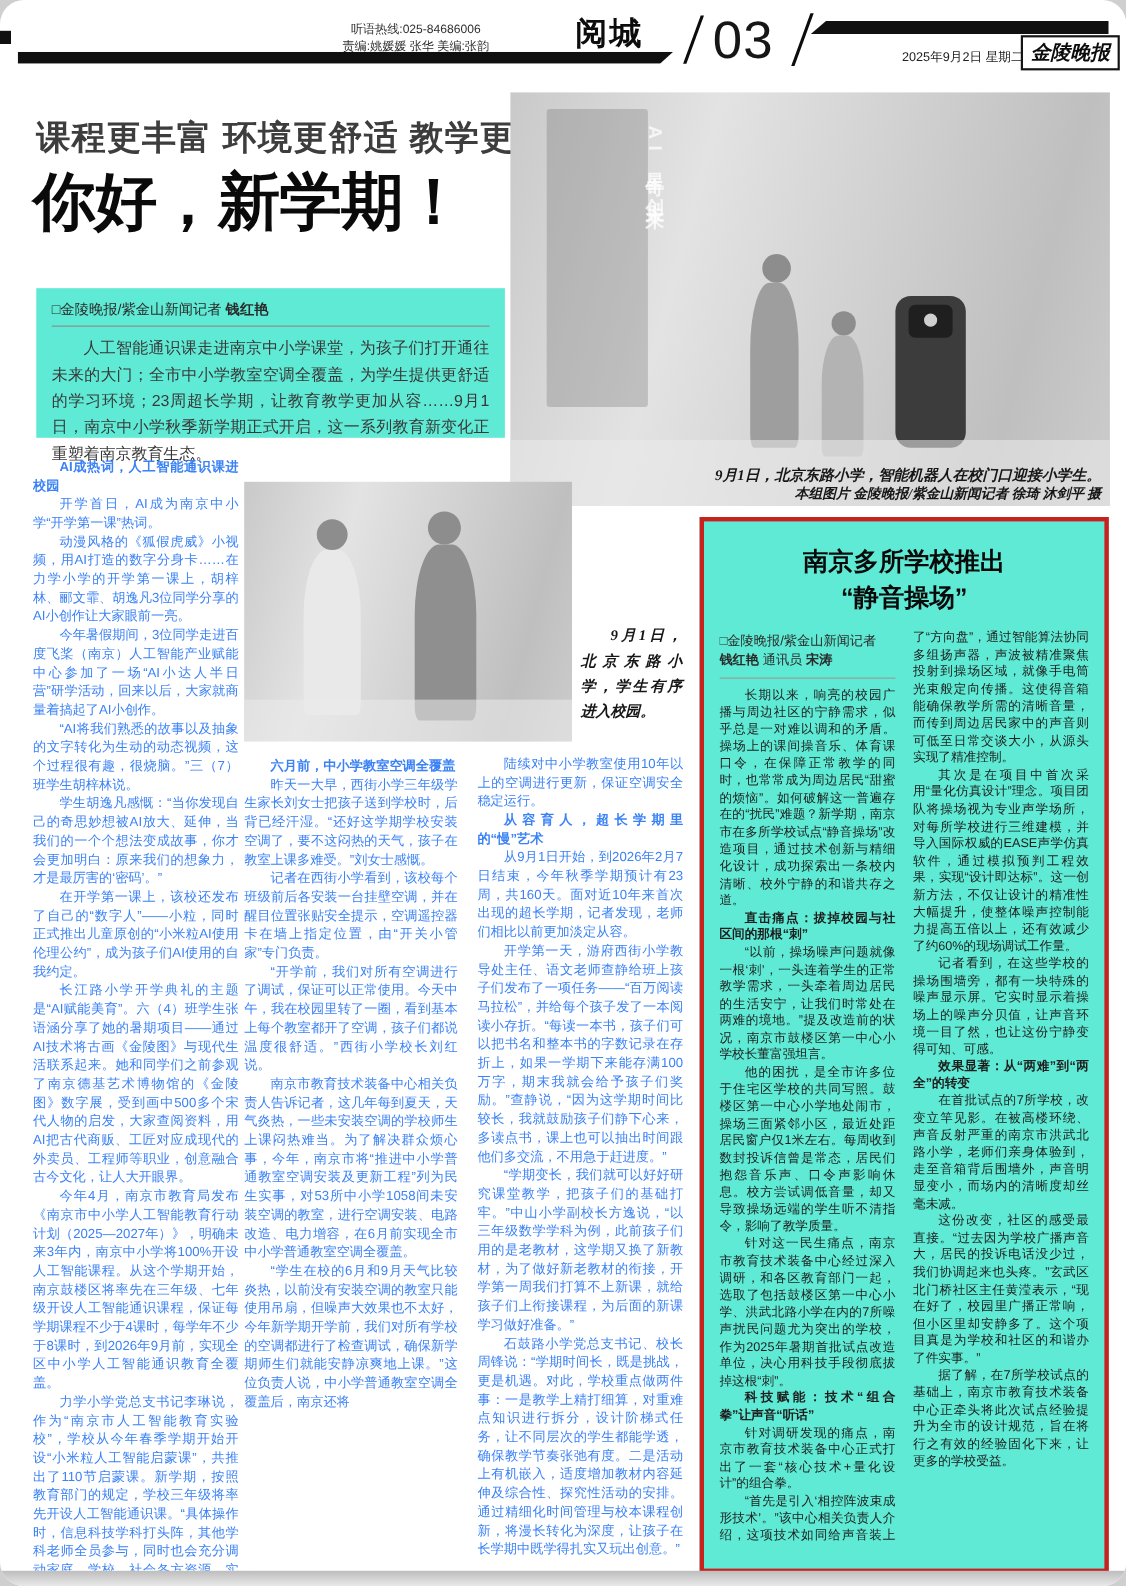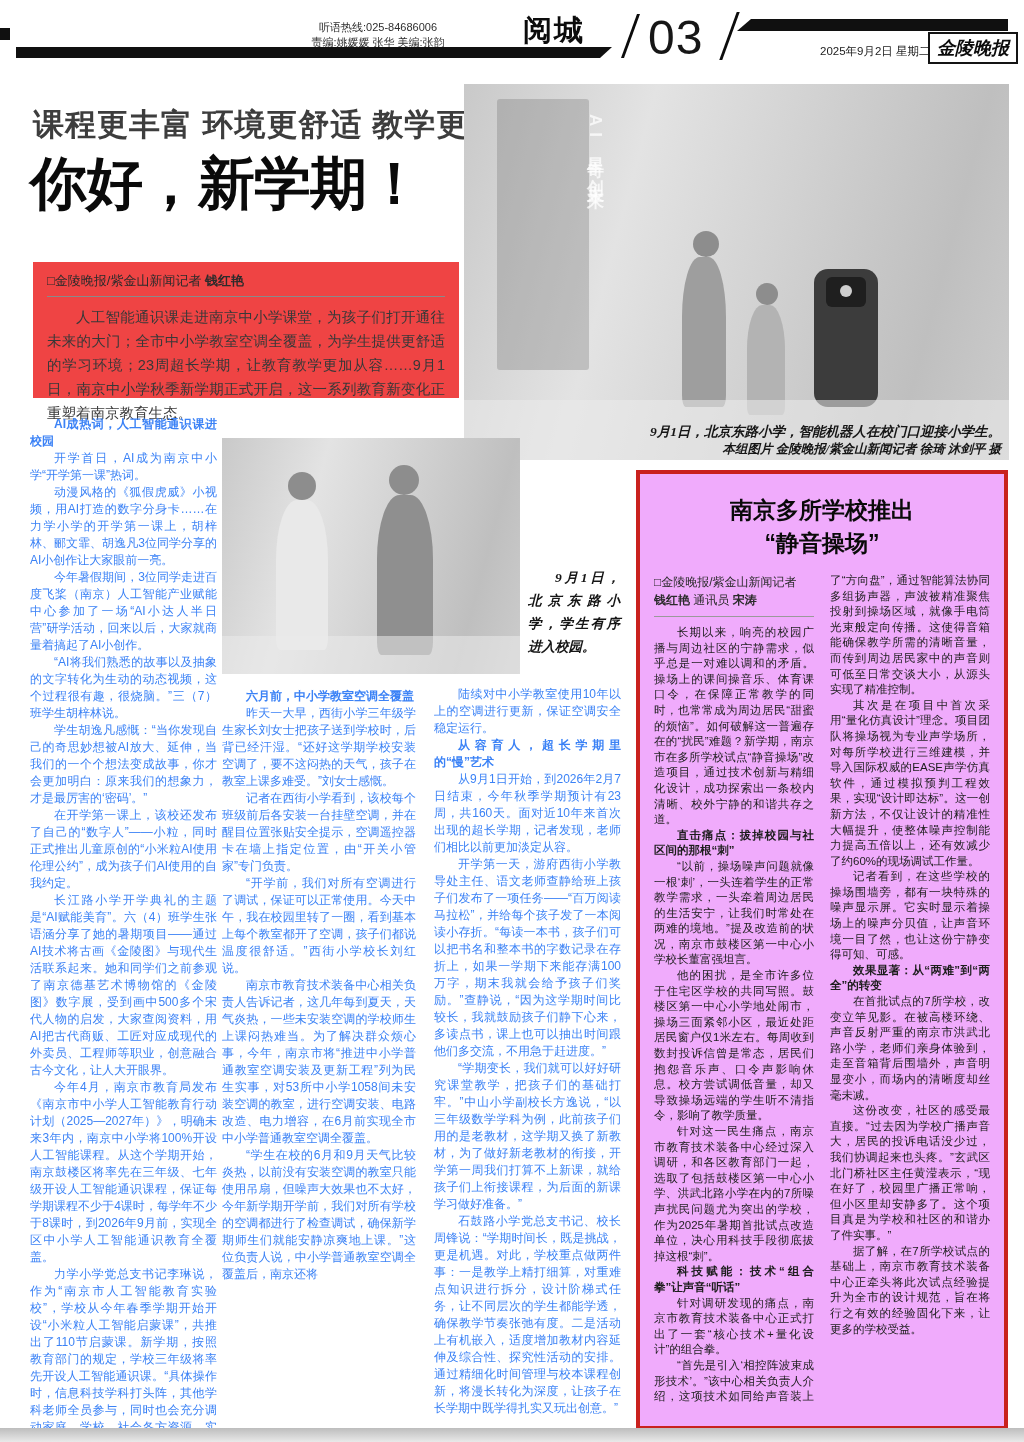--- a/index.html
+++ b/index.html
@@ -1,17 +1,17 @@
 <!DOCTYPE html>
 <html><head>
 <meta charset="utf-8">
 <style>
   html,body{margin:0;padding:0;background:#cfcfcf;}
   .page{position:relative;width:1024px;height:1442px;margin:0 auto;background:#ffffff;overflow:hidden;
-        font-family:"Liberation Sans",sans-serif;color:#1c1c1c;}
+        font-family:"Liberation Sans",sans-serif;color:#1c1c1c;border-radius:22px;}
   .abs{position:absolute;}
 
   
   .hotline{left:286px;top:20px;width:184px;text-align:center;font-size:11px;line-height:15px;color:#2e2e2e;}
   .bar-left{left:16px;top:47px;width:596px;height:11px;background:#101010;
             clip-path:polygon(0 0,100% 0,calc(100% - 12px) 100%,0 100%);}
   .corner-chip{left:0;top:28px;width:10px;height:12px;background:#101010;}
   .section-title{left:523px;top:11px;font-size:29px;font-weight:bold;letter-spacing:2px;color:#0c0c0c;}
   .slash{width:3px;background:#0c0c0c;transform:skewX(-20deg);}
   .slash-a{left:629px;top:14px;height:44px;}
@@ -19,21 +19,21 @@
   .page-no{left:648px;top:10px;font-size:48px;font-weight:200;color:#161616;letter-spacing:1px;}
   .bar-right{left:737px;top:19px;width:271px;height:12px;background:#101010;
              clip-path:polygon(14px 0,100% 0,100% 100%,0 100%);}
   .issue-date{left:820px;top:44px;font-size:11.5px;color:#222;}
   .masthead{left:928px;top:32px;border:2px solid #141414;padding:2px 7px;
             font-family:"Liberation Serif",serif;font-style:italic;font-weight:bold;font-size:18px;color:#0c0c0c;}
 
   
   .kicker{left:33px;top:104px;width:430px;font-size:31px;font-weight:bold;color:#3d3d3d;letter-spacing:1px;white-space:nowrap;}
   .headline{left:30px;top:146px;width:440px;font-size:57px;font-weight:700;color:#0a0a0a;letter-spacing:-1px;}
-  .lead-box{left:33px;top:262px;width:426px;height:136px;background:#ef4444;padding:10px 14px;box-sizing:border-box;}
+  .lead-box{left:33px;top:262px;width:426px;height:136px;background:#5eead4;padding:10px 14px;box-sizing:border-box;}
   .lead-byline{font-size:13px;color:#2b2b2b;border-bottom:1px solid #8a8a8a;padding-bottom:6px;}
   .lead-byline .b, .b{font-weight:bold;}
   .lead-intro{margin-top:8px;font-size:14.5px;line-height:1.66;text-align:justify;text-indent:2em;color:#383838;}
 
   
   .photo{background:linear-gradient(105deg,#c9c9c9,#e3e3e3 30%,#d2d2d2 55%,#bfbfbf 82%,#cccccc);overflow:hidden;}
   .photo1{left:464px;top:84px;width:545px;height:376px;}
   .photo2{left:222px;top:438px;width:298px;height:236px;}
   .ph-band{position:absolute;background:rgba(110,110,110,0.30);}
   .ph-banner{left:6%;top:4%;width:17%;height:72%;border-radius:3px;}
@@ -56,21 +56,21 @@
   .col{overflow:hidden;}
   .col1{left:30px;top:416px;width:187px;height:1012px;}
   .col2{left:222px;top:688px;width:194px;height:740px;}
   .col3{left:434px;top:686px;width:187px;height:742px;}
   .col p{margin:0;font-size:12px;line-height:17px;text-align:justify;text-indent:2em;color:#3b82f6;}
   .art-heading{font-size:16.5px;font-weight:bold;line-height:23px;text-indent:1.5em;color:#0e0e0e;margin:0 0 5px 0;text-align:left;}
   .subhead{font-size:15.5px;font-weight:bold;line-height:22px;text-indent:1.5em;color:#0e0e0e;margin:6px 0 4px 0;text-align:left;}
 
   
   .red-box{left:636px;top:470px;width:372px;height:960px;box-sizing:border-box;border:4px solid #c9211e;
-           background:#f0abfc;padding:8px 14px;}
+           background:#5eead4;padding:8px 14px;}
   .rb-title{margin-top:12px;text-align:center;font-size:23px;line-height:33px;font-weight:800;color:#0a0a0a;}
   .rb-flow{margin-top:13px;height:836px;column-count:2;column-gap:16px;column-fill:auto;overflow:hidden;}
   .rb-byline{font-size:12px;line-height:18px;color:#2b2b2b;border-bottom:1px solid #9a9a9a;padding-bottom:7px;margin-bottom:8px;}
   .rb-flow p{margin:0;font-size:11.5px;line-height:15.6px;text-align:justify;text-indent:2em;color:#1d1d1d;}
   .rb-sub{font-size:14.5px;font-weight:bold;line-height:20px;text-indent:1.5em;color:#0e0e0e;margin:6px 0 4px 0;text-align:left;}
 
   .bottom-strip{left:0;top:1428px;width:1024px;height:14px;background:linear-gradient(#bdbdbd,#e9e9e9);}
 </style>
 </head>
 <body>

